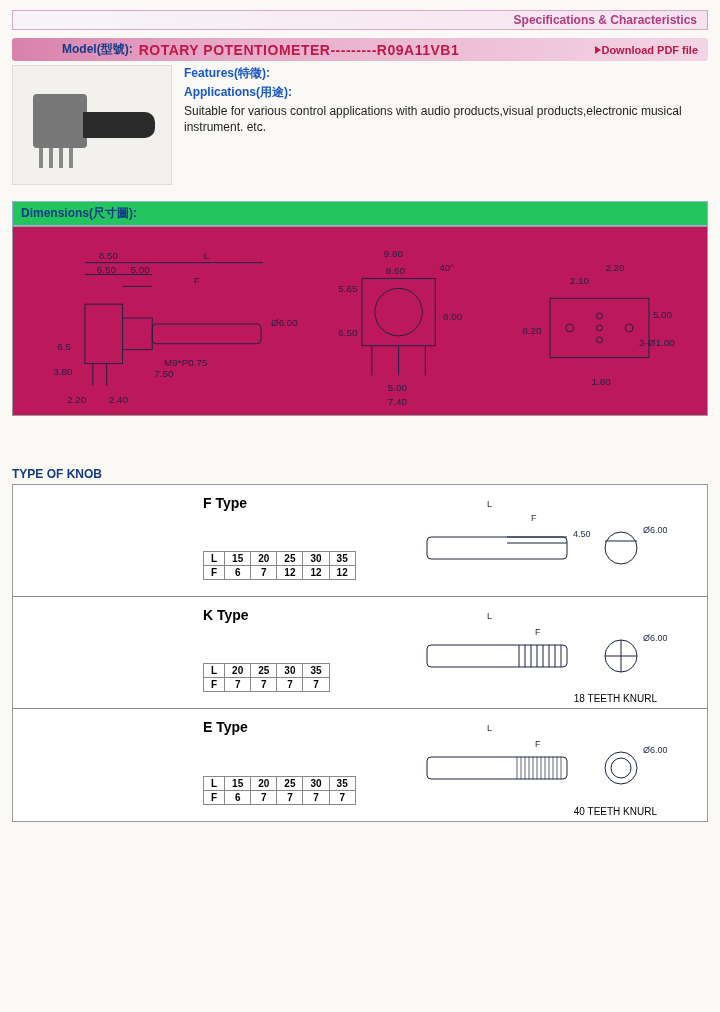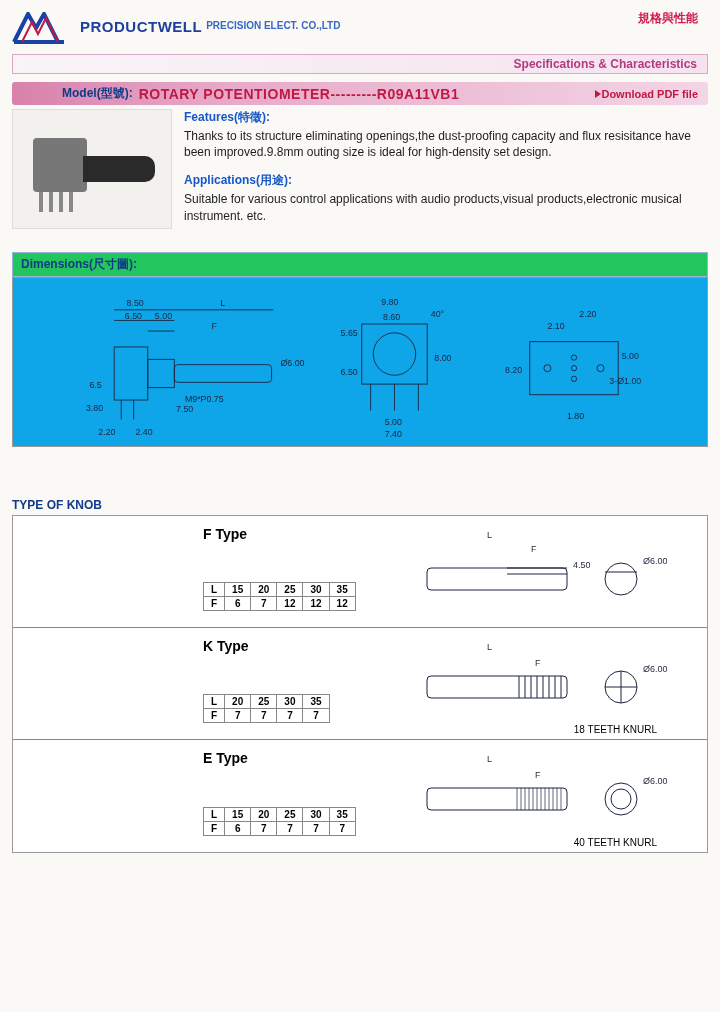--- a/index.html
+++ b/index.html
@@ -150,23 +150,23 @@
   }
   .dims-head {
     background: #22c55e;
     color: #123a87;
     font-weight: bold;
     font-size: 12px;
     padding: 3px 8px;
     border: 1px solid #9bb0d2;
   }
   .dims-box {
-    background: #0ea5e9;
+    background: #be185d;
     border: 1px solid #999;
-    height: 170px;
+    height: 190px;
     position: relative;
     margin-bottom: 8px;
     overflow: hidden;
   }
   .dim-svg { width: 100%; height: 100%; }
   .tok-head {
     color: #123a87;
     font-weight: bold;
     font-size: 12px;
     padding: 3px 0;
@@ -215,34 +215,20 @@
     bottom: 4px;
     font-size: 10px;
   }
   text { font-family: Arial, sans-serif; }
 </style>
 </head>
 <body>
 
 <div class="page">
 
-  <div class="header-row">
-    <div class="logo-box">
-      <svg class="logo-shape" viewBox="0 0 58 34">
-        <path d="M2 30 L16 2 L24 16 L32 2 L46 30" stroke="#1643a5" stroke-width="4" fill="none"></path>
-        <rect x="2" y="28" width="50" height="4" fill="#1643a5"></rect>
-        <path d="M10 30 L20 10 L26 22 L34 6 L46 30" stroke="#c01845" stroke-width="2" fill="none"></path>
-      </svg>
-    </div>
-    <span class="company-name">PRODUCTWELL</span>
-    <span class="company-sub">PRECISION ELECT. CO.,LTD</span>
-    <div class="top-right">
-      <div class="zh-red">規格與性能</div>
-    </div>
-  </div>
 
   <div class="spec-hd">Specifications &amp; Characteristics</div>
 
   <div class="model-bar">
     <span class="model-label">Model(型號):</span>
     <span class="model-name">ROTARY POTENTIOMETER---------R09A11VB1</span>
     <a class="download-link">
       <span class="tri"></span>
       <span>Download PDF file</span>
     </a>
@@ -254,21 +240,20 @@
       <div class="pot-shaft"></div>
       <div class="pot-pins">
           <div class="pin"></div>
           <div class="pin"></div>
           <div class="pin"></div>
           <div class="pin"></div>
         </div>
     </div>
     <div class="intro-text">
       <div class="section-head-blue">Features(特徵):</div>
-      <div class="intro-body">Thanks to its structure eliminating openings,the dust-proofing capacity and flux resisitance have been improved.9.8mm outing size is ideal for high-density set design.</div>
       <div class="section-head-blue">Applications(用途):</div>
       <div class="intro-body">Suitable for various control applications with audio products,visual products,electronic musical instrument. etc.</div>
     </div>
   </div>
 
   <div class="dims-head">Dimensions(尺寸圖):</div>
   <div class="dims-box">
     <svg class="dim-svg" viewBox="0 0 696 190">
       <g stroke="#1d2440" stroke-width="1" fill="none">
 

